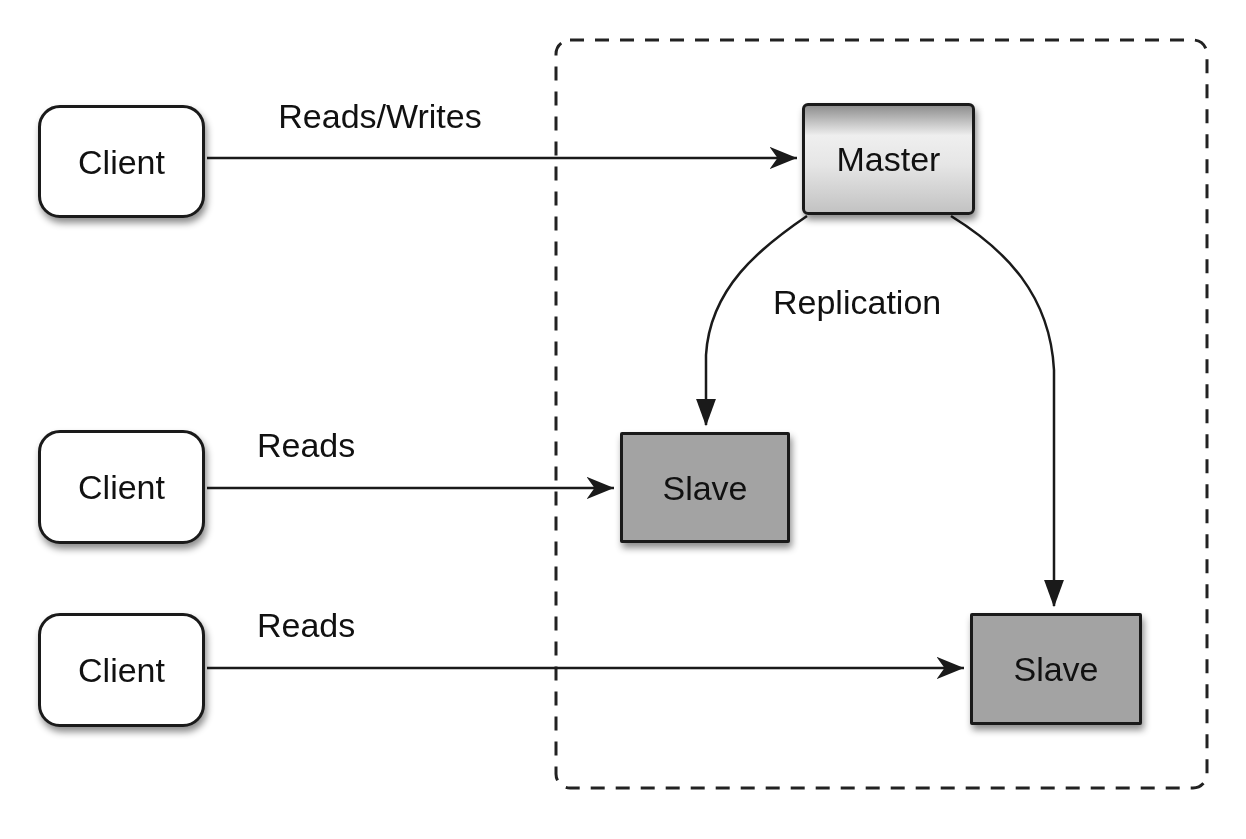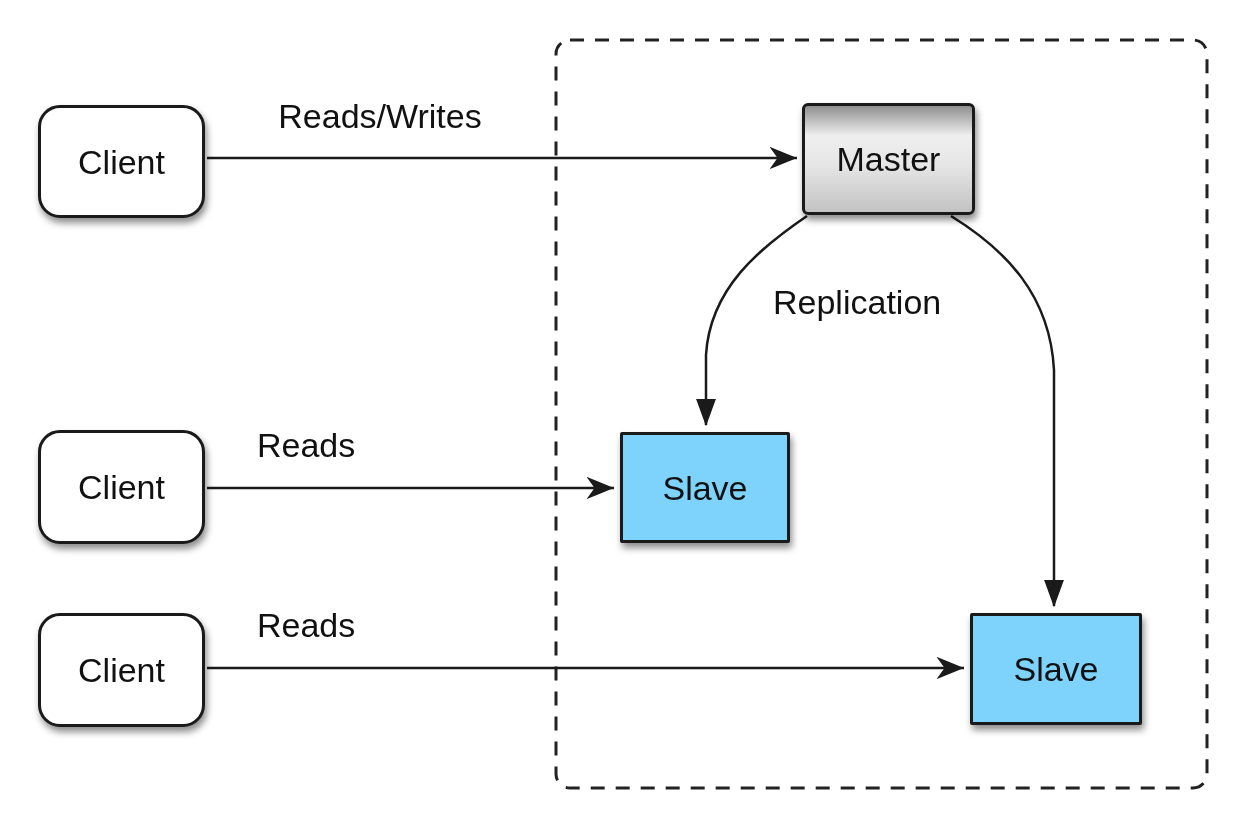--- a/index.html
+++ b/index.html
@@ -36,21 +36,21 @@
   }
   .client {
     border-radius: 22px;
   }
   .master {
     border-radius: 6px;
     background: linear-gradient(180deg, #8f8f8f 0%, #efefef 28%, #e6e6e6 55%, #c3c3c3 100%);
   }
   .slave {
     border-radius: 2px;
-    background: #7dd3fc;
+    background: #a3a3a3;
   }
   .node-label {
     font-size: 34px;
     line-height: 1;
     color: #111111;
   }
   .edge-label {
     position: absolute;
     font-size: 34px;
     line-height: 1;

